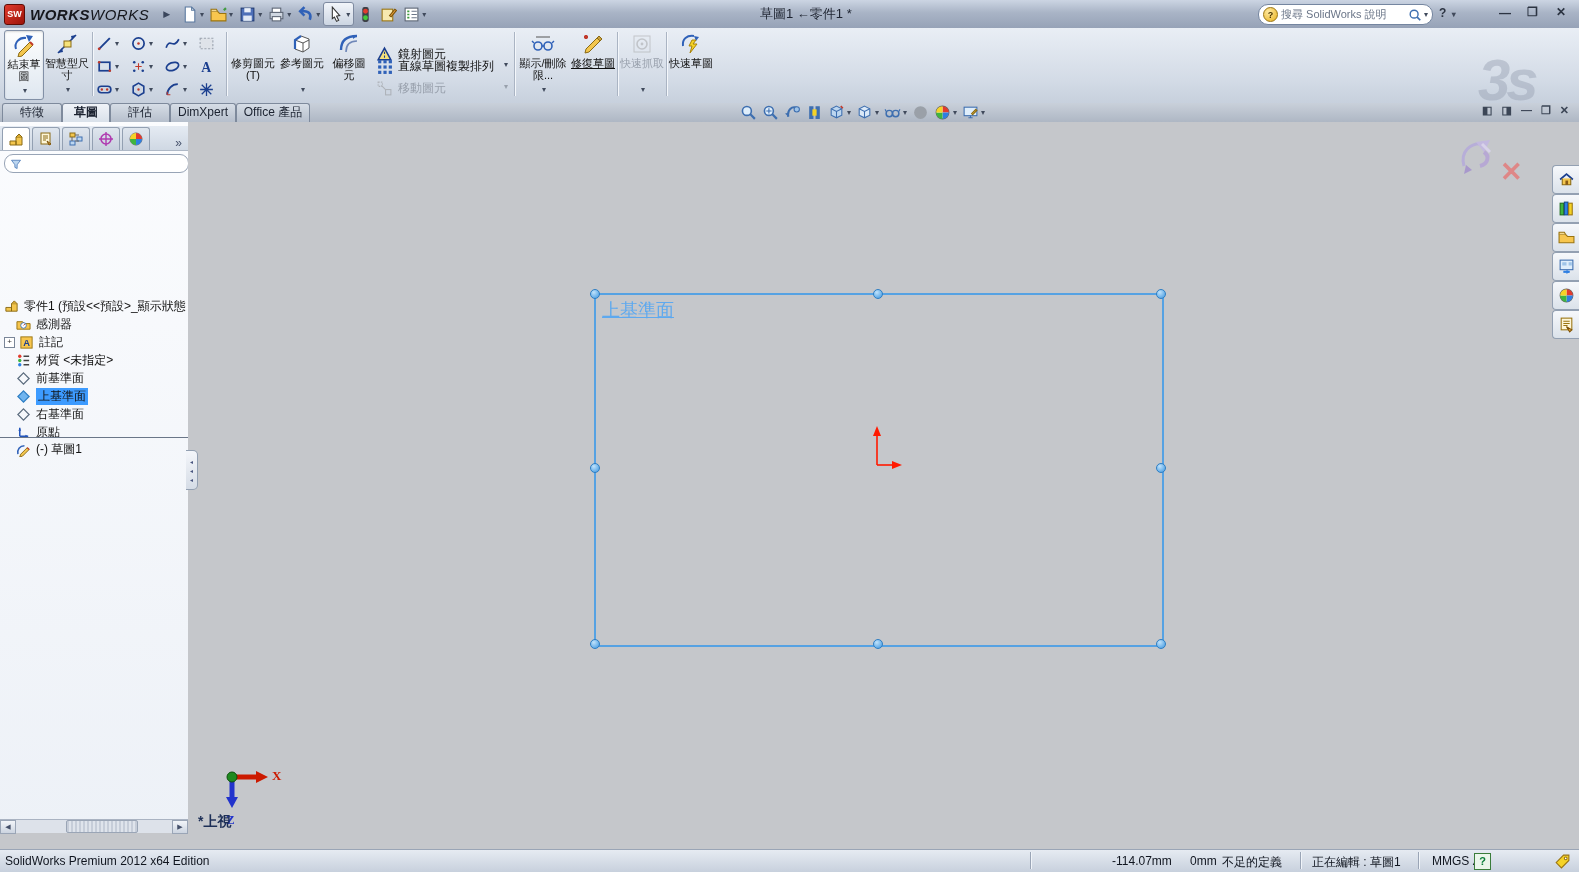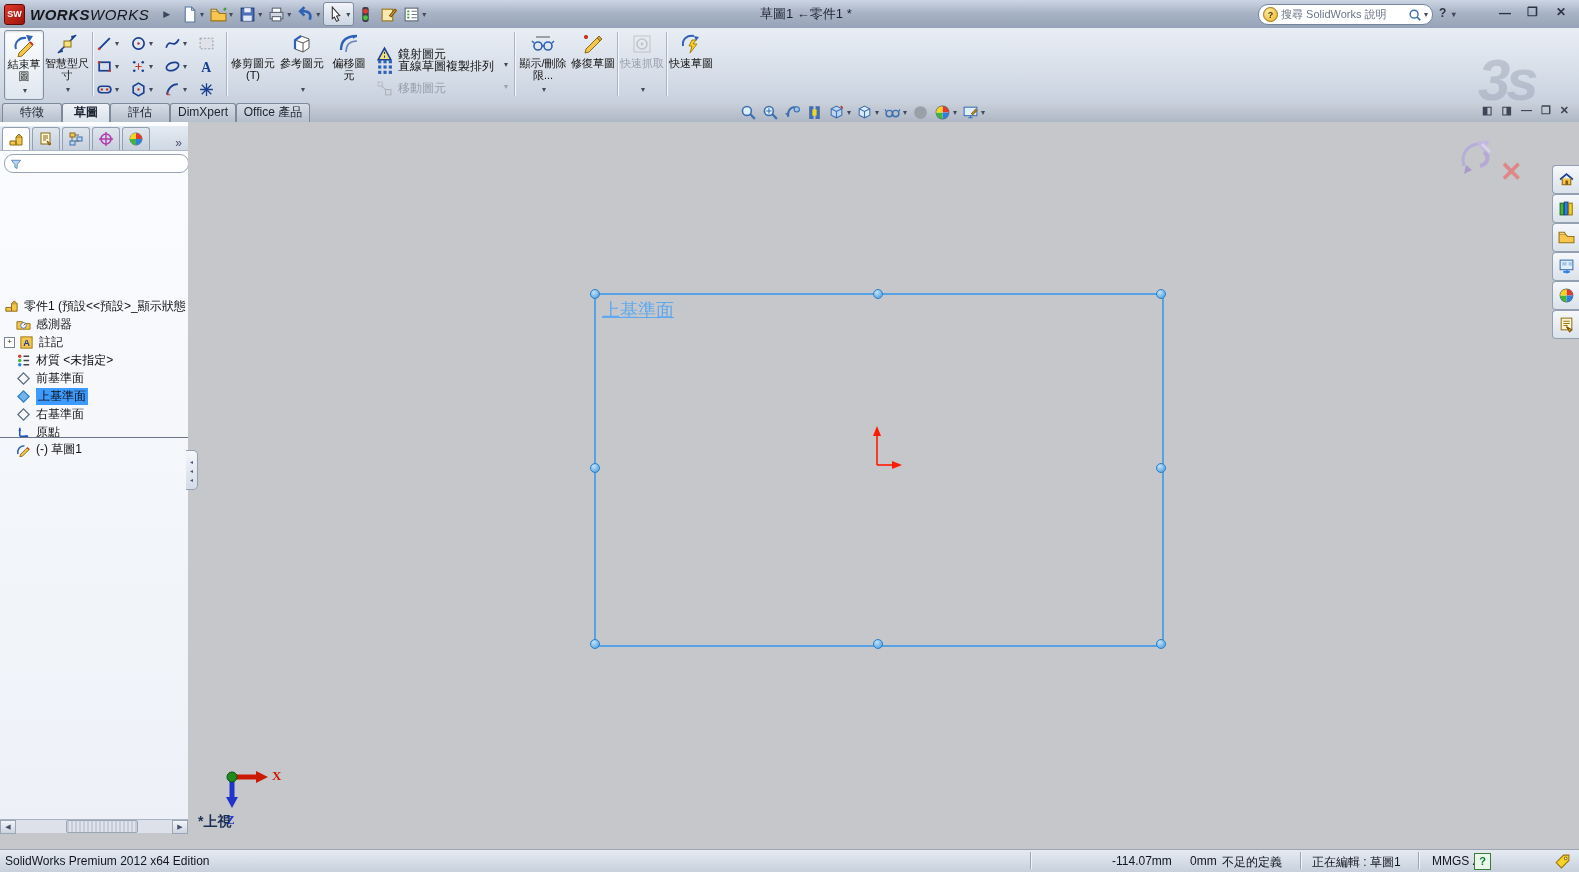--- a/index.html
+++ b/index.html
@@ -397,21 +397,21 @@
     <div class="bigbtn" style="left:519px;width:48px;">
       <svg viewBox="0 0 24 24">
           <circle cx="7" cy="14" r="4" fill="none" stroke="#2f61b8" stroke-width="1.6"></circle>
           <circle cx="17" cy="14" r="4" fill="none" stroke="#2f61b8" stroke-width="1.6"></circle>
           <path d="M11 14h2M3 11l-2-2M21 11l2-2" stroke="#2f61b8" stroke-width="1.4"></path>
           <path d="M5 5h14" stroke="#555"></path>
         </svg>
       <span class="lbl">顯示/刪除限...</span>
       <span class="dd">▾</span>
     </div>
-    <div class="bigbtn" style="left:571px;width:44px;">
+    <div class="bigbtn" style="left:571px;width:44px;text-decoration:underline;">
       <svg viewBox="0 0 24 24">
           <path d="M3 5h4M5 3v4" stroke="#c0392b" stroke-width="2.4"></path>
           <path d="M8 20L19 9l-3-3L5 17l-1 4z" fill="#f3c64e" stroke="#8a6a14"></path>
           <path d="M19 9l-3-3 2-2 3 3z" fill="#c9a13f" stroke="#8a6a14"></path>
         </svg>
       <span class="lbl">修復草圖</span>
     </div>
     <div class="vsep" style="left:617px;"></div>
     <div class="bigbtn grayed" style="left:620px;width:44px;">
       <svg viewBox="0 0 24 24">

